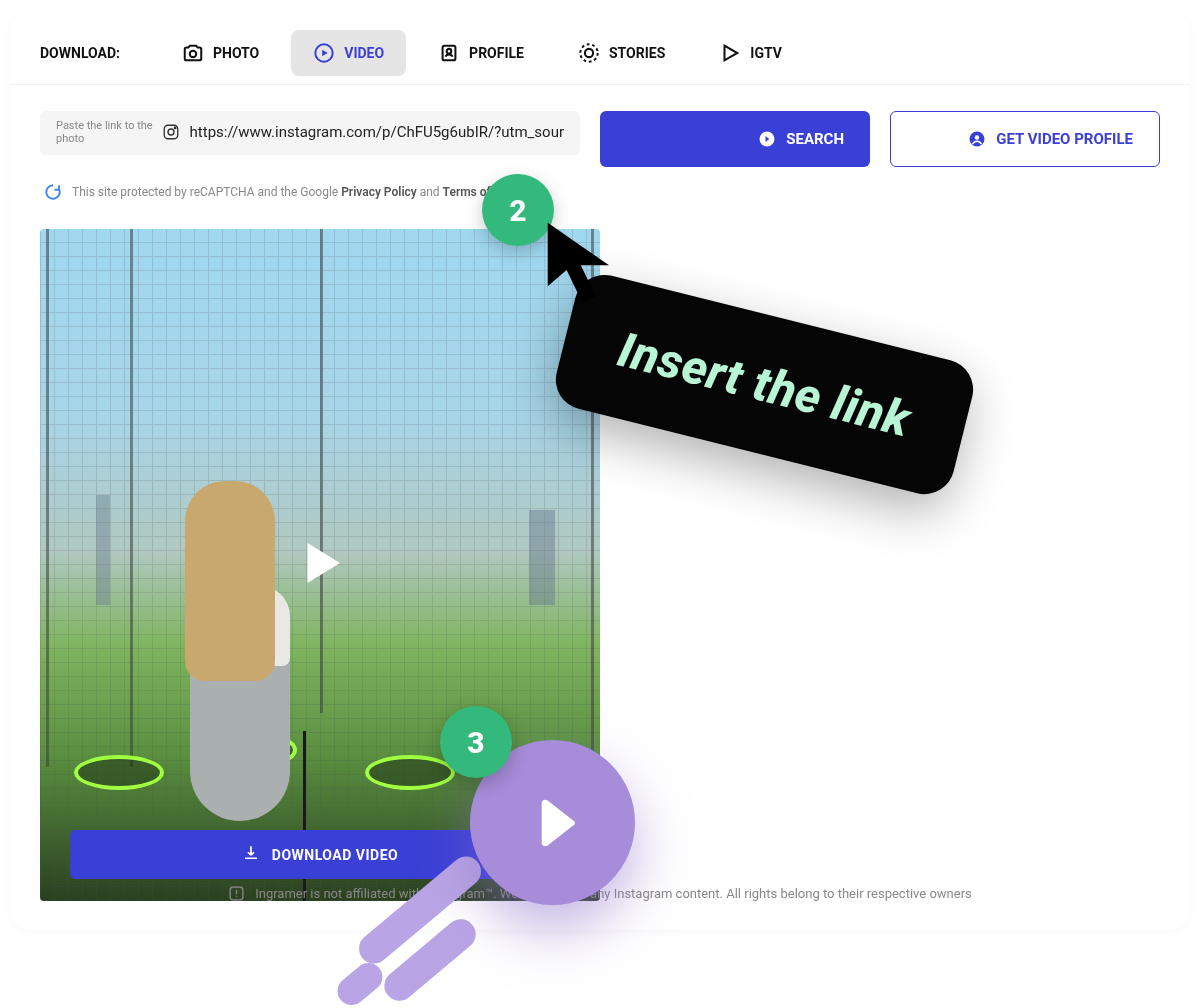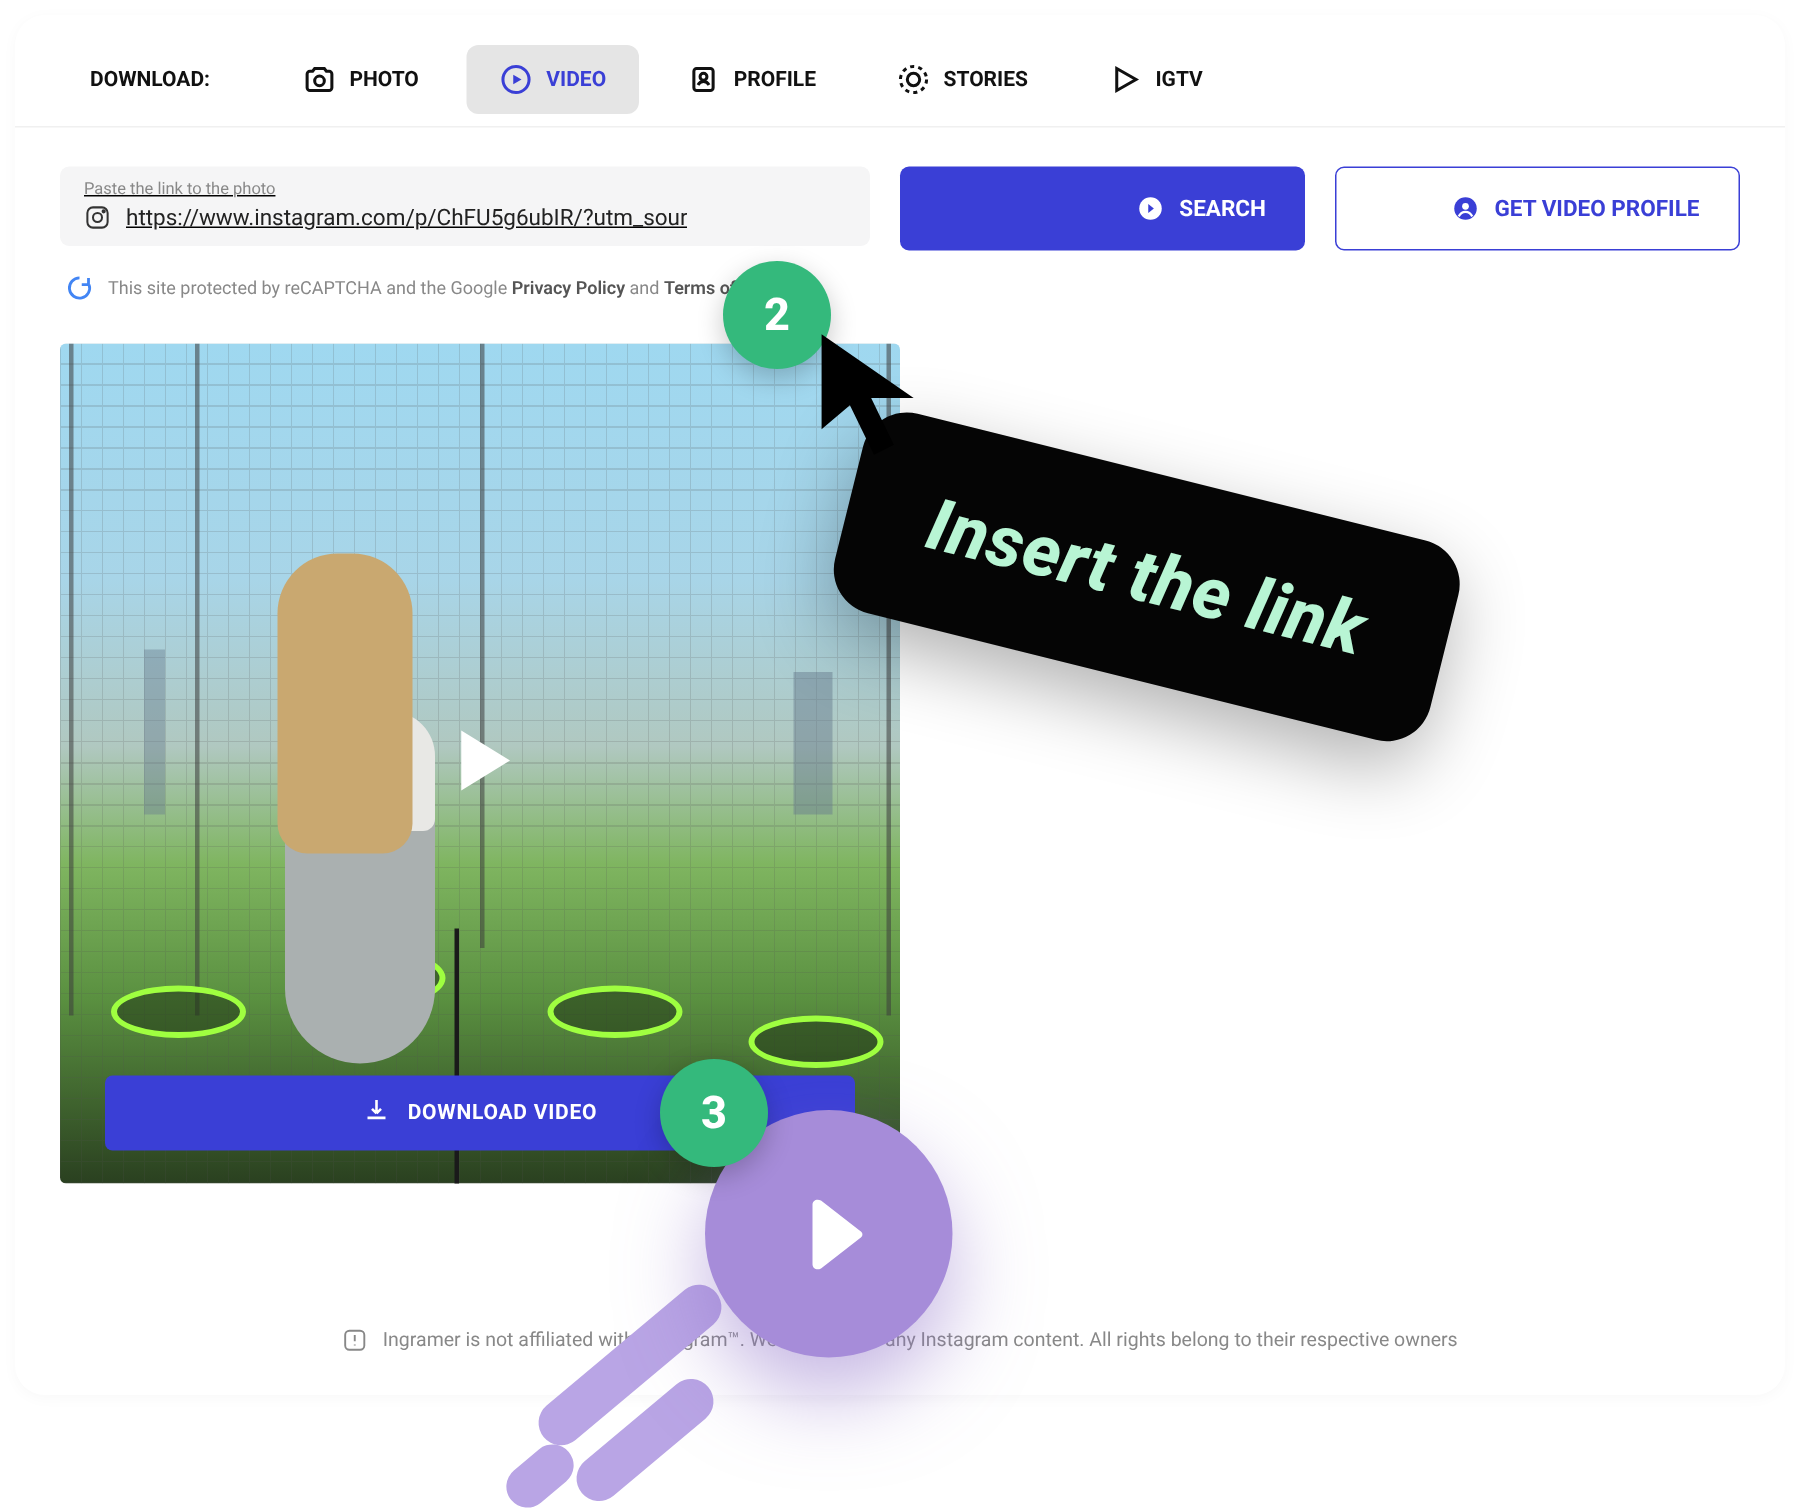--- a/index.html
+++ b/index.html
@@ -1,48 +1,48 @@
 <!DOCTYPE html>
 <html><head>
 <meta charset="utf-8">
 <style>
 * { margin: 0; padding: 0; box-sizing: border-box; }
 body { font-family: -apple-system, BlinkMacSystemFont, 'Segoe UI', Roboto, sans-serif; background: #fff; width: 1200px; height: 1008px; position: relative; overflow: hidden; }
 .main-card { background: #fff; border-radius: 20px; margin: 10px; padding: 0; position: relative; height: 920px; box-shadow: 0 2px 10px rgba(0,0,0,0.03); }
 
 
 .nav-tabs { display: flex; align-items: center; padding: 20px 30px 8px 30px; border-bottom: 1px solid #f0f0f0; gap: 10px; }
-.nav-label { font-weight: 700; font-size: 14px; color: #111; margin-right: 30px; margin-left: 20px; }
+.nav-label { font-weight: 700; font-size: 14px; color: #111; margin-right: 30px; }
 .tab { display: flex; align-items: center; gap: 9px; padding: 12px 22px; font-weight: 700; font-size: 14px; color: #111; cursor: pointer; border-radius: 8px; }
 .tab.active { background: #e5e5e5; color: #3a3fd6; }
 .tab.active .tab-icon svg { stroke: #3a3fd6; fill: none; }
 .tab-icon { display: flex; align-items: center; }
 .tab-icon svg { width: 22px; height: 22px; stroke: #111; fill: none; stroke-width: 2.2; }
 
 
 .search-section { padding: 26px 30px 10px 30px; display: flex; gap: 20px; align-items: flex-start; }
-.input-wrapper { flex: 1; background: #f5f5f6; border-radius: 6px; padding: 8px 16px 10px 16px; display: flex; flex-direction: column; gap: 4px; max-width: 560px; text-decoration: underline; }
+.input-wrapper { flex: 1; background: #f5f5f6; border-radius: 6px; padding: 8px 16px 10px 16px; display: flex; flex-direction: row; gap: 4px; max-width: 560px; }
 .input-label { font-size: 11px; color: #888; }
 .input-row { display: flex; align-items: center; gap: 10px; }
 .input-value { font-size: 15px; color: #222; font-family: inherit; white-space: nowrap; overflow: hidden; }
 .ig-icon { width: 18px; height: 18px; flex-shrink: 0; }
 
 .btn { display: flex; align-items: center; justify-content: flex-end; gap: 10px; padding: 16px 26px; border-radius: 6px; font-weight: 700; font-size: 15px; cursor: pointer; height: 56px; }
 .btn-primary { background: #3a3fd6; color: #fff; min-width: 270px; }
 .btn-outline { background: #fff; color: #3a3fd6; border: 1.5px solid #3a3fd6; min-width: 270px; }
 .btn-icon { width: 18px; height: 18px; display: flex; align-items: center; }
 
 
 .recaptcha-row { display: flex; align-items: center; gap: 10px; padding: 6px 30px 8px 34px; font-size: 12px; color: #888; }
 .recaptcha-icon { width: 18px; height: 18px; }
 .recaptcha-text a { color: #555; text-decoration: none; font-weight: 600; margin-top: 21px; }
 
 
 .preview-area { padding: 20px 30px; position: relative; }
-.video-card { width: 560px; height: 560px; position: relative; border-radius: 4px; overflow: hidden; }
+.video-card { width: 560px; height: 672px; position: relative; border-radius: 4px; overflow: hidden; }
 .video-bg { width: 100%; height: 100%; background: linear-gradient(180deg, #9fd8f0 0%, #a8d5e8 28%, #b0c8c0 48%, #7fb560 62%, #5a9040 78%, #2a4020 100%); position: relative; }
 .skyline { position: absolute; bottom: 44%; left: 0; width: 100%; height: 120px; }
 .skyline::before { content: ''; position: absolute; left: 10%; bottom: 0; width: 14px; height: 110px; background: rgba(100,120,140,0.4); }
 .skyline::after { content: ''; position: absolute; right: 8%; bottom: 0; width: 26px; height: 95px; background: rgba(100,120,140,0.45); }
 .grass-rings { position: absolute; bottom: 12%; left: 0; width: 100%; height: 120px; }
 .ring { position: absolute; width: 90px; height: 35px; border: 4px solid #9fff40; border-radius: 50%; background: rgba(30,50,20,0.5); }
 .ring:nth-child(1){ left: 6%; bottom: 30px; } .ring:nth-child(2){ left: 28%; bottom: 50px; width: 100px; height: 40px;} .ring:nth-child(3){ left: 58%; bottom: 30px;} .ring:nth-child(4){ right: 2%; bottom: 10px;}
 .woman { position: absolute; left: 16%; bottom: 0; width: 200px; height: 480px; }
 .woman-hair { position: absolute; top: 60px; left: 55px; width: 90px; height: 200px; background: #c9a870; border-radius: 40px 40px 20px 20px; }
 .woman-body { position: absolute; top: 200px; left: 60px; width: 100px; height: 200px; background: #aab0b0; border-radius: 20px 20px 50px 50px; }

